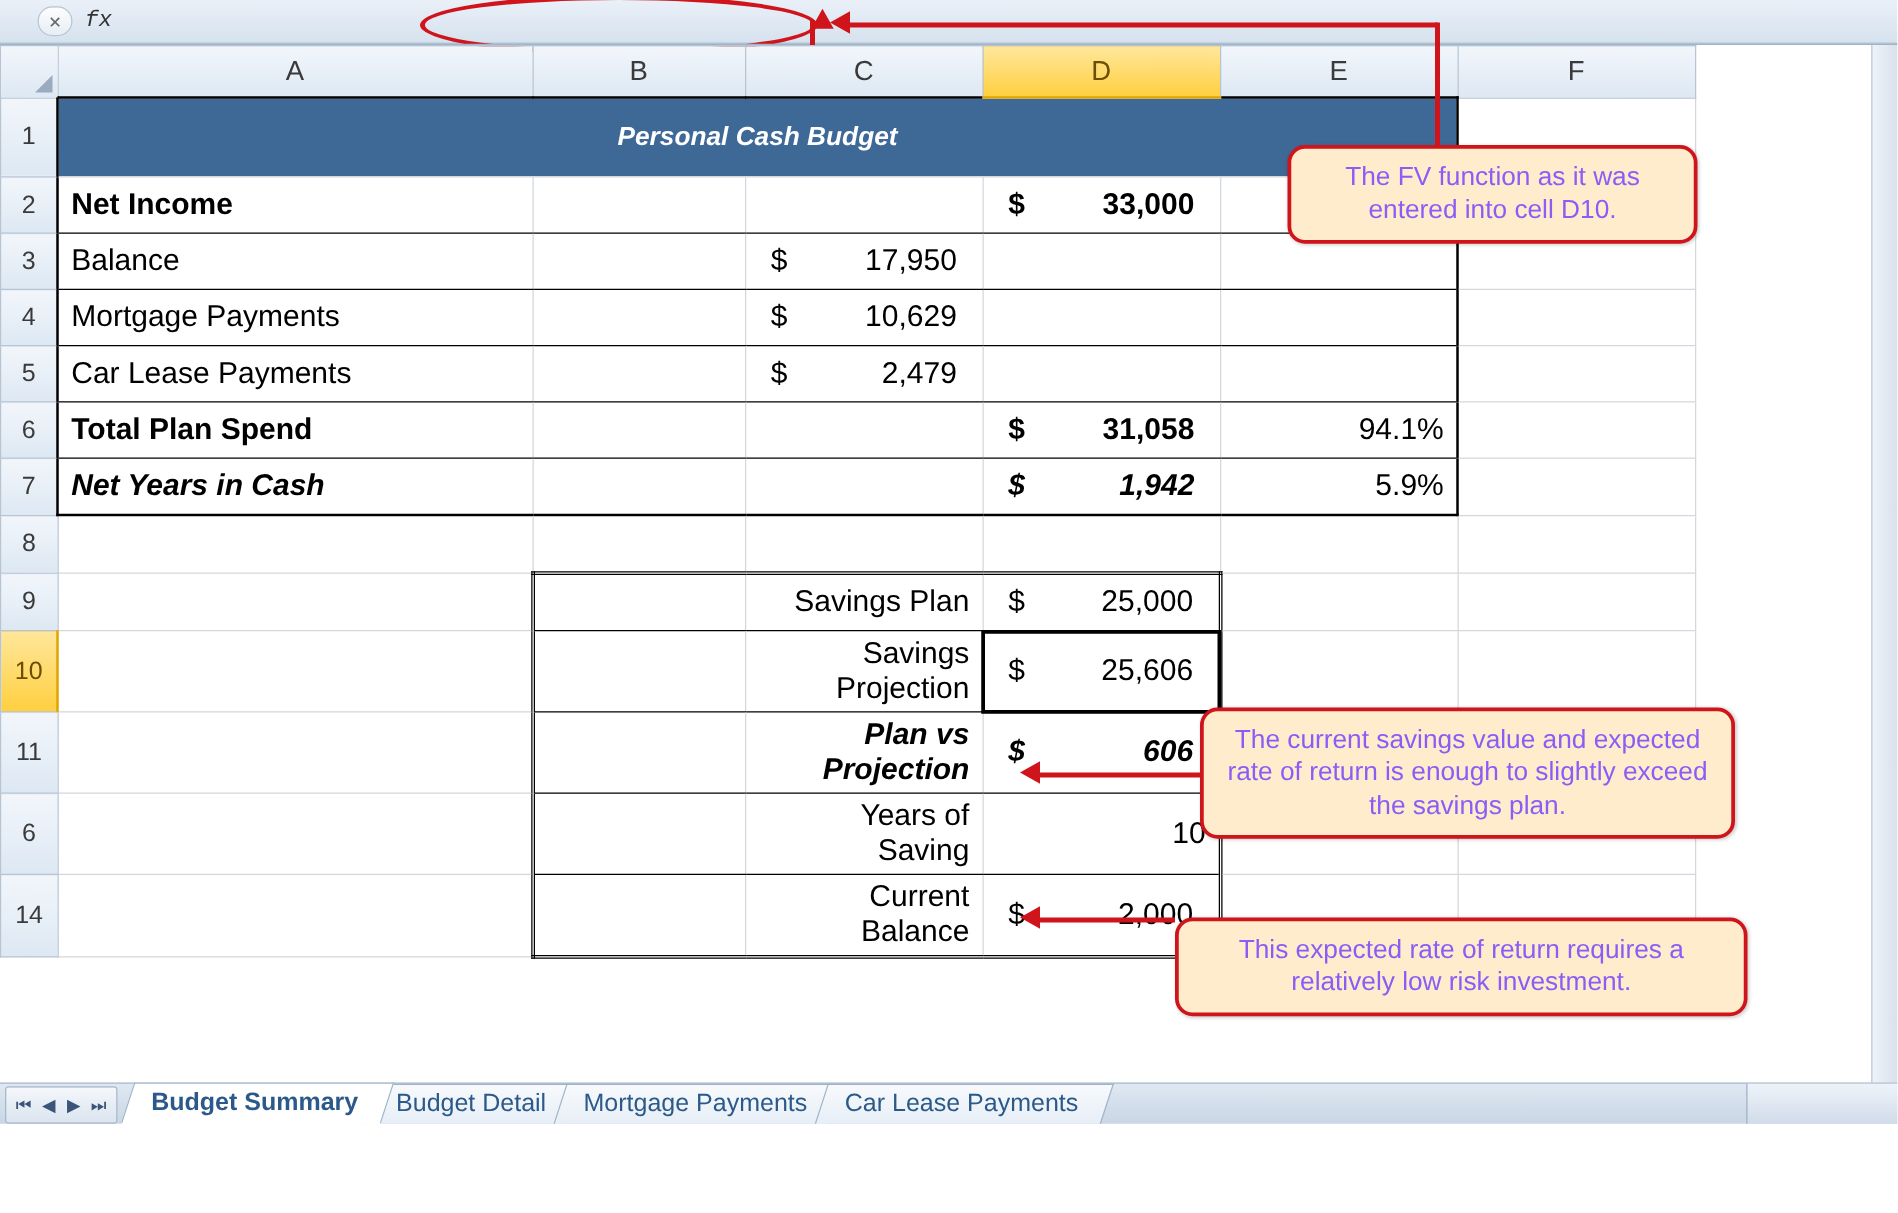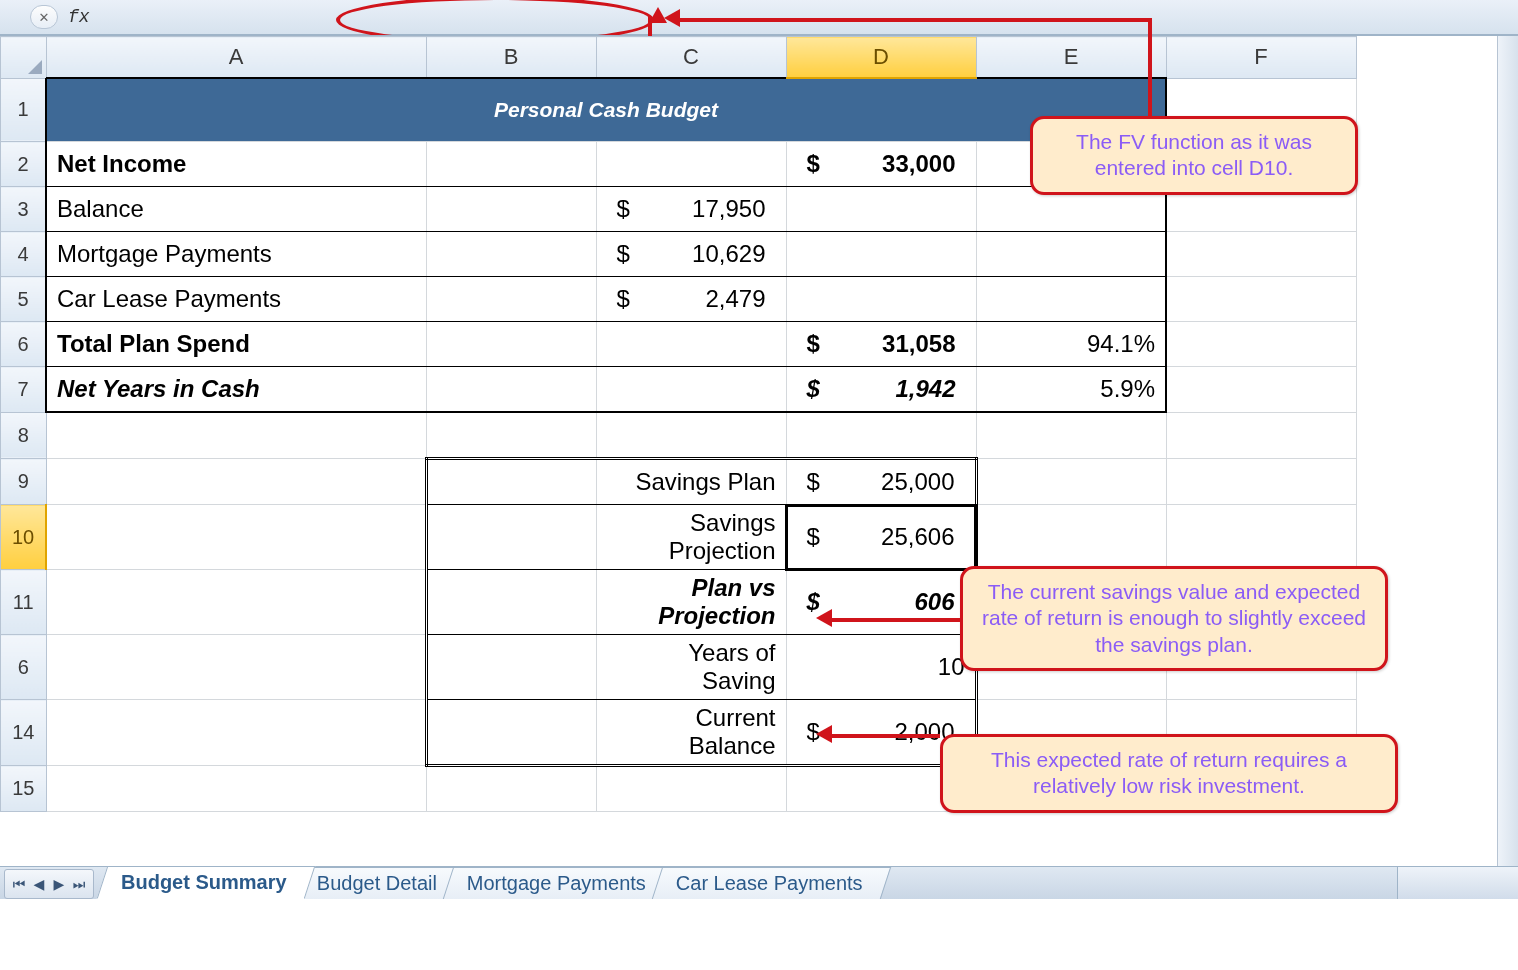--- a/index.html
+++ b/index.html
@@ -508,29 +508,20 @@
               <div class="money">
                 <span>$</span>
                 <span>2,000</span>
               </div>
             </div>
           </td>
         <td></td>
           <td></td>
       </tr>
 
-      <tr>
-        <th class="rowhdr"><span>15</span></th>
-        <td></td>
-          <td></td>
-          <td></td>
-          <td></td>
-          <td></td>
-          <td></td>
-      </tr>
     </tbody>
   </table>
 
   <div class="callout" style="left:1030px;top:80px;width:290px;">The FV function as it was entered into cell D10.</div>
 
   <div class="arrow-line" style="left:648px;top:-20px;width:4px;height:20px;"></div>
   <div class="arrow-head" style="left:650px;top:-30px;transform:rotate(90deg);"></div>
 
   <div style="position:absolute;left:1030px;top:112px;width:0;height:0;"></div>
 

